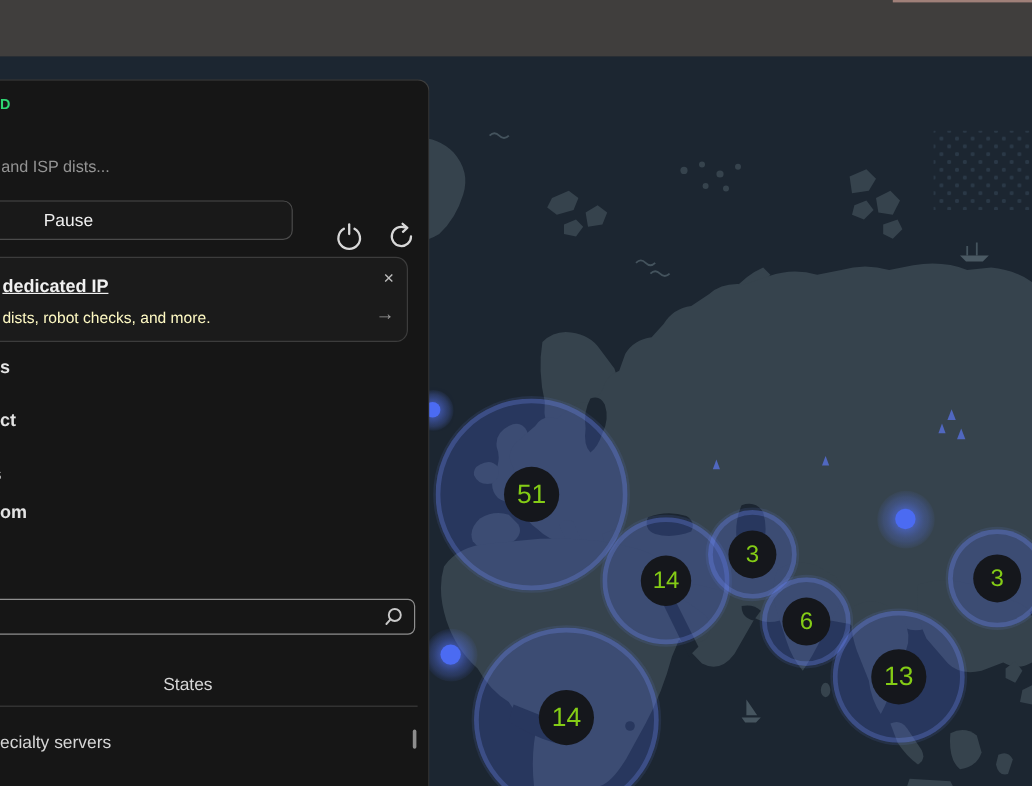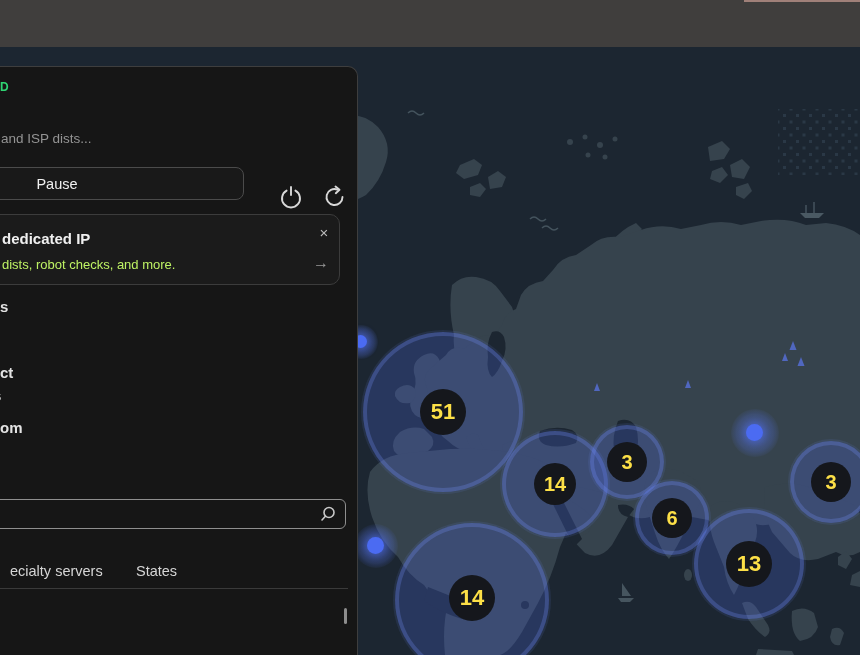--- a/index.html
+++ b/index.html
@@ -30,21 +30,21 @@
   .h51{left:363px;top:285px;width:160px;height:160px;}
   .h14me{left:502px;top:384px;width:106px;height:106px;}
   .h3ca{left:590px;top:378px;width:74px;height:74px;}
   .h6{left:635px;top:434px;width:74px;height:74px;}
   .h13{left:694px;top:462px;width:110px;height:110px;}
   .h3cn{left:790px;top:394px;width:82px;height:82px;}
   .h14af{left:395px;top:476px;width:154px;height:154px;}
   
   .badge{
     position:absolute;border-radius:50%;z-index:4;background:#15171c;
-    color:#fde047;font-weight:bold;display:flex;align-items:center;justify-content:center;
+    color:#84cc16;font-weight:normal;display:flex;align-items:center;justify-content:center;
     cursor:default;
   }
   .b51{left:420px;top:342px;width:46px;height:46px;font-size:22px;}
   .b14me{left:534px;top:416px;width:42px;height:42px;font-size:20px;}
   .b3ca{left:607px;top:395px;width:40px;height:40px;font-size:20px;}
   .b6{left:652px;top:451px;width:40px;height:40px;font-size:20px;}
   .b13{left:726px;top:494px;width:46px;height:46px;font-size:22px;}
   .b3cn{left:811px;top:415px;width:40px;height:40px;font-size:20px;}
   .b14af{left:449px;top:528px;width:46px;height:46px;font-size:22px;}
   
@@ -74,40 +74,40 @@
     display:flex;align-items:center;justify-content:center;cursor:pointer;
     font-family:"Liberation Sans", sans-serif;
   }
   .icon-btn{width:30px;height:30px;top:102px;background:none;border:none;cursor:pointer;padding:0;}
   .power-btn{left:263px;}
   .refresh-btn{left:307px;}
   .promo{
     left:-130px;top:147px;width:468px;height:69px;background:#1b1b1b;
     border:1px solid #3c3c3c;border-radius:10px;
   }
-  .promo-title{left:131px;top:15px;font-size:15px;font-weight:bold;color:#f0f0f0;}
-  .promo-body{left:131px;top:42px;font-size:13px;color:#bef264;}
+  .promo-title{left:131px;top:15px;font-size:15px;font-weight:bold;color:#f0f0f0;text-decoration:underline;}
+  .promo-body{left:131px;top:42px;font-size:13px;color:#fef9c3;}
   .promo-close{left:443px;top:8px;width:20px;height:20px;background:none;border:none;color:#bdbdbd;
     font-size:15px;line-height:20px;text-align:center;cursor:pointer;padding:0;}
   .promo-arrow{left:438px;top:38px;width:24px;height:20px;background:none;border:none;color:#9a9a9a;
     font-size:16px;line-height:20px;text-align:center;cursor:pointer;padding:0;}
   .mi{left:0;font-size:15px;font-weight:600;color:#e3e3e3;cursor:pointer;}
   .mi1{top:231px;}
-  .mi2{top:275px;margin-top:22px;}
+  .mi2{top:275px;}
   .mi3{top:320px;left:-7px;}
   .mi4{top:352px;}
   .search{
     left:-130px;top:432px;width:476px;height:30px;background:transparent;
     border:1px solid #8f8f8f;border-radius:6px;box-sizing:border-box;
     color:#e0e0e0;font-size:13px;padding:0 30px 0 12px;outline:none;
     font-family:"Liberation Sans", sans-serif;
   }
   .search-ic{left:320px;top:439px;width:16px;height:16px;}
   .tab{top:496px;font-size:14.5px;color:#d6d6d6;cursor:pointer;}
-  .tab1{left:10px;}
+  .tab1{left:0;margin-top:48px;}
   .tab2{left:136px;}
   .tabs-divider{left:-130px;top:521px;width:478px;height:1px;background:#3a3a3a;}
   .scroll-thumb{left:344px;top:541px;width:3px;height:16px;background:#8d8d8d;border-radius:2px;cursor:pointer;}
 </style>
 </head>
 <body>
 
 <div class="map">
   <svg width="860" height="608" viewBox="0 0 860 608">
     <g fill="#36434d" stroke="none">

